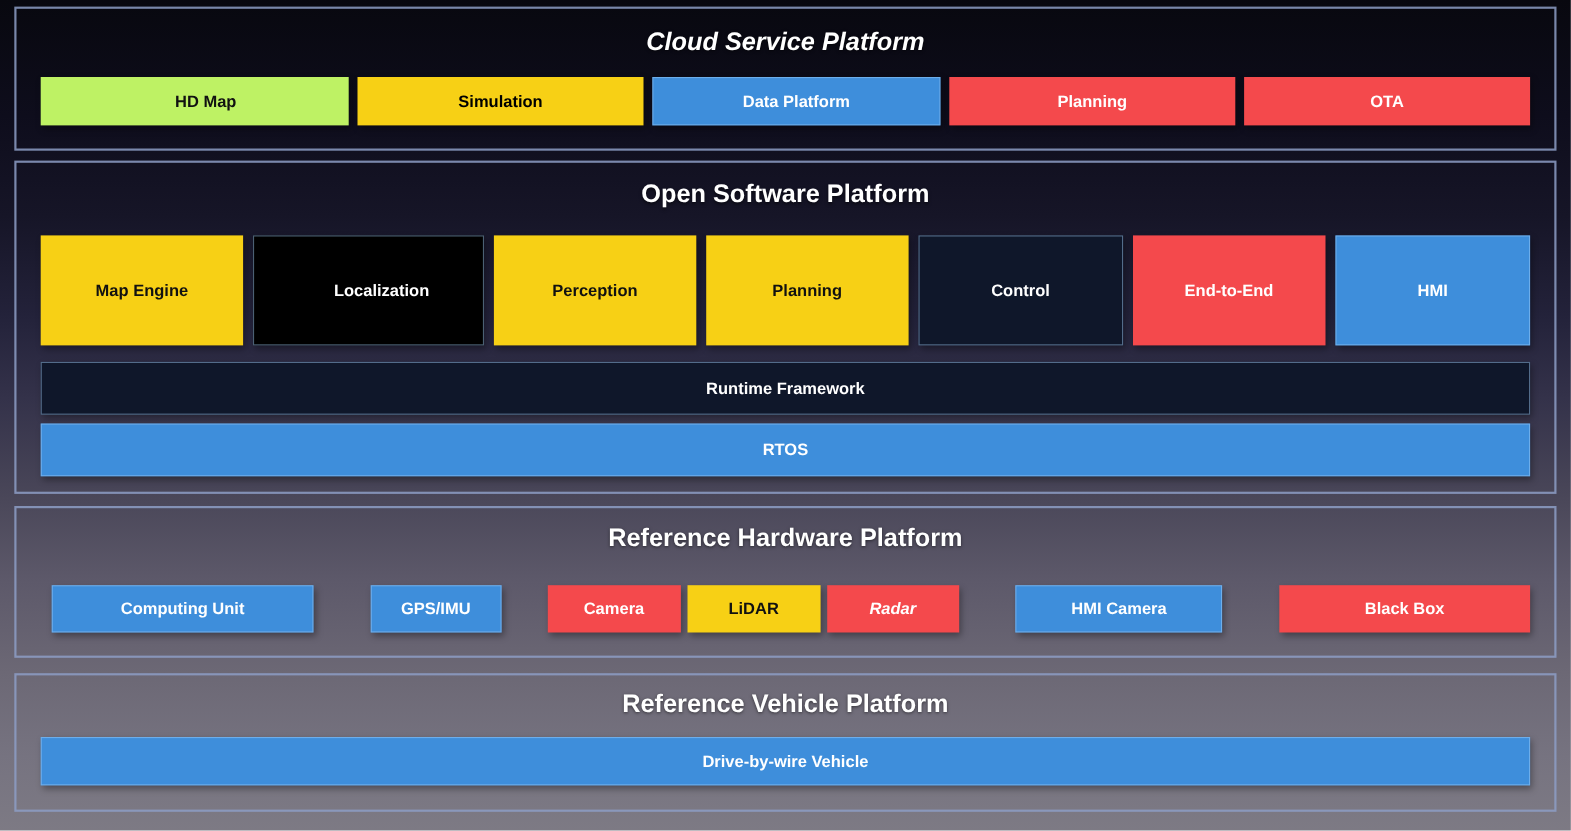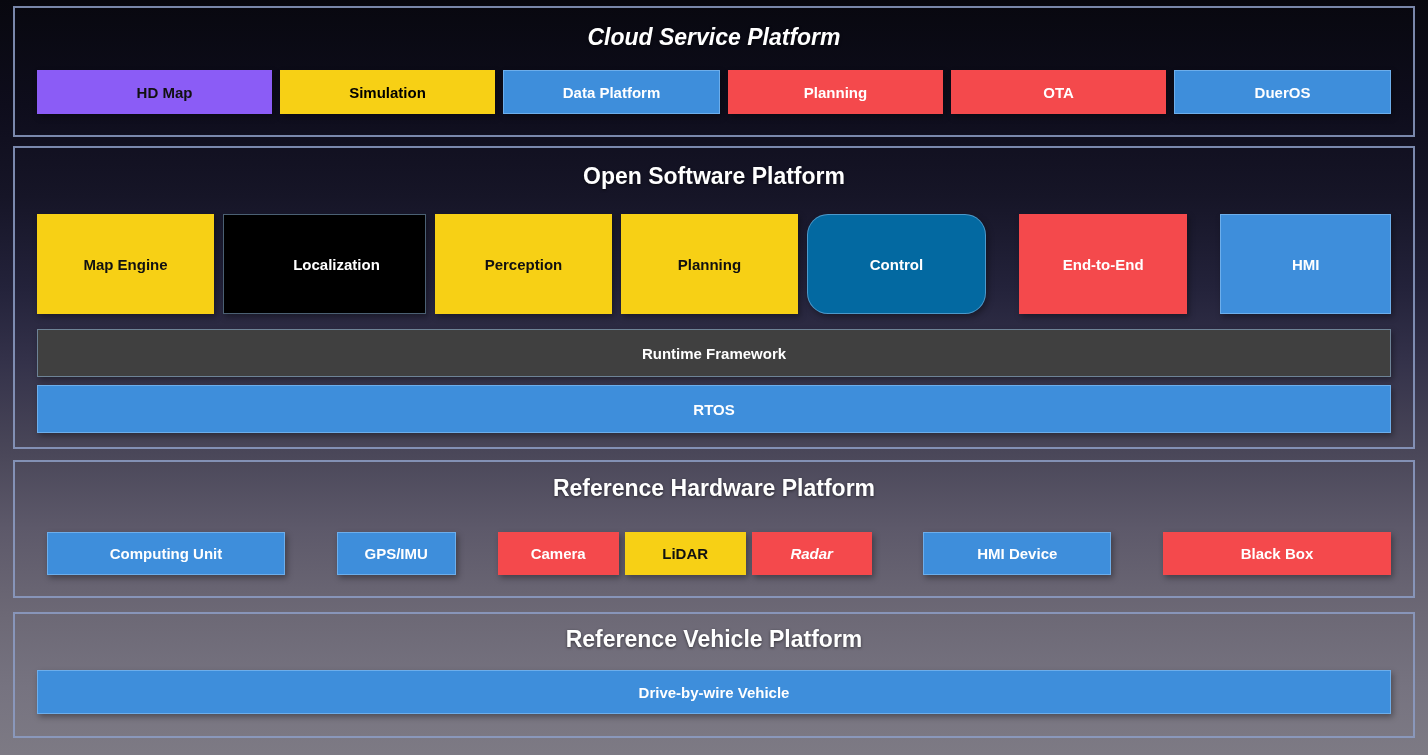--- a/index.html
+++ b/index.html
@@ -55,21 +55,21 @@
     text-align: center;
   }
 
   
   .row-cloud { display: flex; gap: 8px; margin-top: 19px; }
   .row-cloud .box { flex: 1; height: 44px; }
 
   
   .row-modules { display: flex; gap: 9px; margin-top: 24px; }
   .row-modules .box { height: 100px; flex: 1.05; }
-  .row-modules .box.spaced { flex: 1; margin-left: 24px; }
+  .row-modules .box.spaced { flex: 1; }
 
   .fullbar { height: 48px; }
   .bar-runtime { margin-top: 15px; }
   .bar-rtos    { margin-top: 8px; }
 
   
   .row-hardware { display: flex; justify-content: space-between; align-items: center; margin-top: 30px; }
   .row-hardware .box { height: 43px; }
   .hw-computing { width: 238px; }
   .sensor-group { display: flex; gap: 6px; }
@@ -86,55 +86,54 @@
   .c-blue { border: 1px solid rgba(166, 212, 255, 0.45); }
 </style>
 </head>
 <body>
 
 <div class="page">
 
   <section class="panel panel-cloud">
     <h2 class="panel-title">Cloud Service Platform</h2>
     <div class="row-cloud">
-      <div class="box" style="background: #8b5cf6; color: rgb(17, 17, 17); padding-left: 20px;">HD Map</div>
+      <div class="box" style="background: #bef264; color: rgb(17, 17, 17); padding-left: 20px;">HD Map</div>
       <div class="box" style="background: rgb(247, 208, 21); color: #000000;">Simulation</div>
       <div class="box c-blue" style="background: rgb(62, 142, 219); color: rgb(255, 255, 255);">Data Platform</div>
       <div class="box" style="background: rgb(244, 73, 76); color: rgb(255, 255, 255);">Planning</div>
       <div class="box" style="background: rgb(244, 73, 76); color: rgb(255, 255, 255);">OTA</div>
-      <div class="box c-blue" style="background: rgb(62, 142, 219); color: rgb(255, 255, 255);">DuerOS</div>
     </div>
   </section>
 
   <section class="panel panel-software">
     <h2 class="panel-title">Open Software Platform</h2>
     <div class="row-modules">
       <div class="box" style="background: rgb(247, 208, 21); color: rgb(17, 17, 17);">Map Engine</div>
       <div class="box c-blue" style="background: #000000; color: rgb(255, 255, 255); padding-left: 24px;">Localization</div>
       <div class="box" style="background: rgb(247, 208, 21); color: rgb(17, 17, 17);">Perception</div>
       <div class="box" style="background: rgb(247, 208, 21); color: rgb(17, 17, 17);">Planning</div>
-      <div class="box c-blue" style="background: #0369a1; color: rgb(255, 255, 255); border-radius: 21px;">Control</div>
+      <div class="box c-blue" style="background: #0f172a; color: rgb(255, 255, 255);">Control</div>
       <div class="box spaced" style="background: rgb(244, 73, 76); color: rgb(255, 255, 255);">End-to-End</div>
       <div class="box spaced c-blue" style="background: rgb(62, 142, 219); color: rgb(255, 255, 255);">HMI</div>
     </div>
-    <div class="box fullbar bar-runtime c-blue" style="background: #404040; color: rgb(255, 255, 255);">Runtime Framework</div>
+    <div class="box fullbar bar-runtime c-blue" style="background: #0f172a; color: rgb(255, 255, 255);">Runtime Framework</div>
     <div class="box fullbar bar-rtos c-blue" style="background: rgb(62, 142, 219); color: rgb(255, 255, 255);">RTOS</div>
   </section>
 
   <section class="panel panel-hardware">
     <h2 class="panel-title">Reference Hardware Platform</h2>
     <div class="row-hardware">
       <div class="box hw-computing c-blue" style="background: rgb(62, 142, 219); color: rgb(255, 255, 255); margin-left: 10px;">Computing Unit</div>
       <div class="sensor-group">
         <div class="box hw-gps c-blue" style="background: rgb(62, 142, 219); color: rgb(255, 255, 255);">GPS/IMU</div>
         <div class="box hw-camera" style="background: rgb(244, 73, 76); color: rgb(255, 255, 255);">Camera</div>
         <div class="box hw-lidar" style="background: rgb(247, 208, 21); color: rgb(17, 17, 17);">LiDAR</div>
         <div class="box hw-radar" style="background: rgb(244, 73, 76); color: rgb(255, 255, 255); font-style: italic;">Radar</div>
       </div>
-      <div class="box hw-hmi c-blue" style="background: rgb(62, 142, 219); color: rgb(255, 255, 255);">HMI Device</div>
+      <div class="box hw-hmi c-blue" style="background: rgb(62, 142, 219); color: rgb(255, 255, 255);">HMI Camera</div>
       <div class="box hw-blackbox" style="background: rgb(244, 73, 76); color: rgb(255, 255, 255);">Black Box</div>
     </div>
   </section>
 
   <section class="panel panel-vehicle">
     <h2 class="panel-title">Reference Vehicle Platform</h2>
     <div class="box fullbar bar-vehicle c-blue" style="background: rgb(62, 142, 219); color: rgb(255, 255, 255);">Drive-by-wire Vehicle</div>
   </section>
 
 </div>

